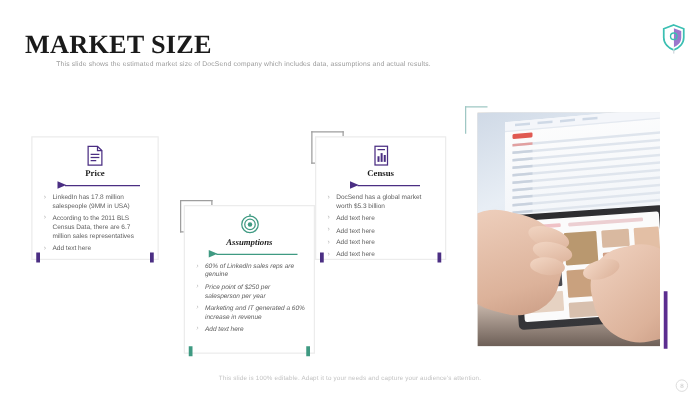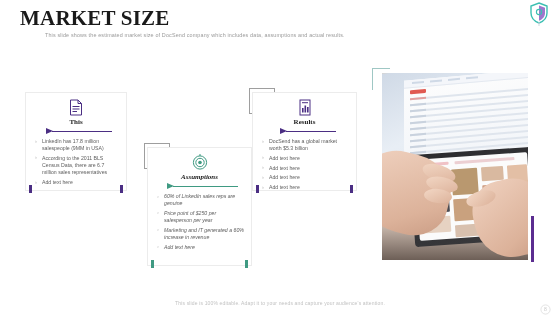--- a/index.html
+++ b/index.html
@@ -3,21 +3,21 @@
 <meta charset="utf-8">
 <style>
   html,body{margin:0;padding:0;}
   body{
     width:560px;height:315px;
     background:#ffffff;
     font-family:"Liberation Sans", sans-serif;
     overflow:hidden;
     position:relative;
   }
-  .slide{position:absolute;inset:0;background:#fff;}
+  .slide{position:absolute;inset:0;background:#fff;margin-top:17px;}
 
   
   .title{
     position:absolute;left:20px;top:6px;
     font-family:"Liberation Serif", serif;
     font-weight:bold;font-size:21px;color:#1a1a1a;
     letter-spacing:.2px;
   }
   .subtitle{
     position:absolute;left:45px;top:32px;
@@ -158,21 +158,21 @@
     <div class="card-inner">
       <div class="card-icon" style="top:6px;">
         <svg width="15" height="17" viewBox="0 0 15 17">
           <path d="M2 1 H9.5 L13 4.5 V16 H2 Z" fill="none" stroke="#4b2e83" stroke-width="1"></path>
           <path d="M9.5 1 V4.5 H13" fill="none" stroke="#4b2e83" stroke-width="1"></path>
           <rect x="4" y="7" width="7" height="1" fill="#4b2e83"></rect>
           <rect x="4" y="9.5" width="7" height="1" fill="#4b2e83"></rect>
           <rect x="4" y="12" width="4.5" height="1" fill="#4b2e83"></rect>
         </svg>
       </div>
-      <div class="card-title" style="top:25px;">This</div>
+      <div class="card-title" style="top:25px;">Price</div>
       <div class="arrowbar" style="left:20px;right:14px;top:37px;">
         <div class="head" style="border-left:7px solid #4b2e83;"></div>
         <div class="bar" style="background:#4b2e83;"></div>
       </div>
       <ul class="bullets" style="left:9px;right:7px;top:45px;">
         <li>LinkedIn has 17.8 million salespeople (9MM in USA)</li>
         <li>According to the 2011 BLS Census Data, there are 6.7 million sales representatives</li>
         <li>Add text here</li>
       </ul>
     </div>
@@ -222,21 +222,21 @@
     <div class="card-inner">
       <div class="card-icon" style="top:6px;">
         <svg width="15" height="17" viewBox="0 0 15 17">
           <rect x="2.5" y="1" width="10" height="15" fill="none" stroke="#4b2e83" stroke-width="1"></rect>
           <rect x="4.5" y="9" width="1.6" height="4.5" fill="#4b2e83"></rect>
           <rect x="7" y="6.5" width="1.6" height="7" fill="#4b2e83"></rect>
           <rect x="9.5" y="8" width="1.6" height="5.5" fill="#4b2e83"></rect>
           <rect x="4.5" y="3.2" width="6" height="1" fill="#4b2e83"></rect>
         </svg>
       </div>
-      <div class="card-title" style="top:25px;">Results</div>
+      <div class="card-title" style="top:25px;">Census</div>
       <div class="arrowbar" style="left:27px;right:20px;top:37px;">
         <div class="head" style="border-left:7px solid #4b2e83;"></div>
         <div class="bar" style="background:#4b2e83;"></div>
       </div>
       <ul class="bullets" style="left:9px;right:7px;top:45px;">
         <li>DocSend has a global market worth $5.3 billion</li>
         <li>Add text here</li>
         <li>Add text here</li>
         <li>Add text here</li>
         <li>Add text here</li>

